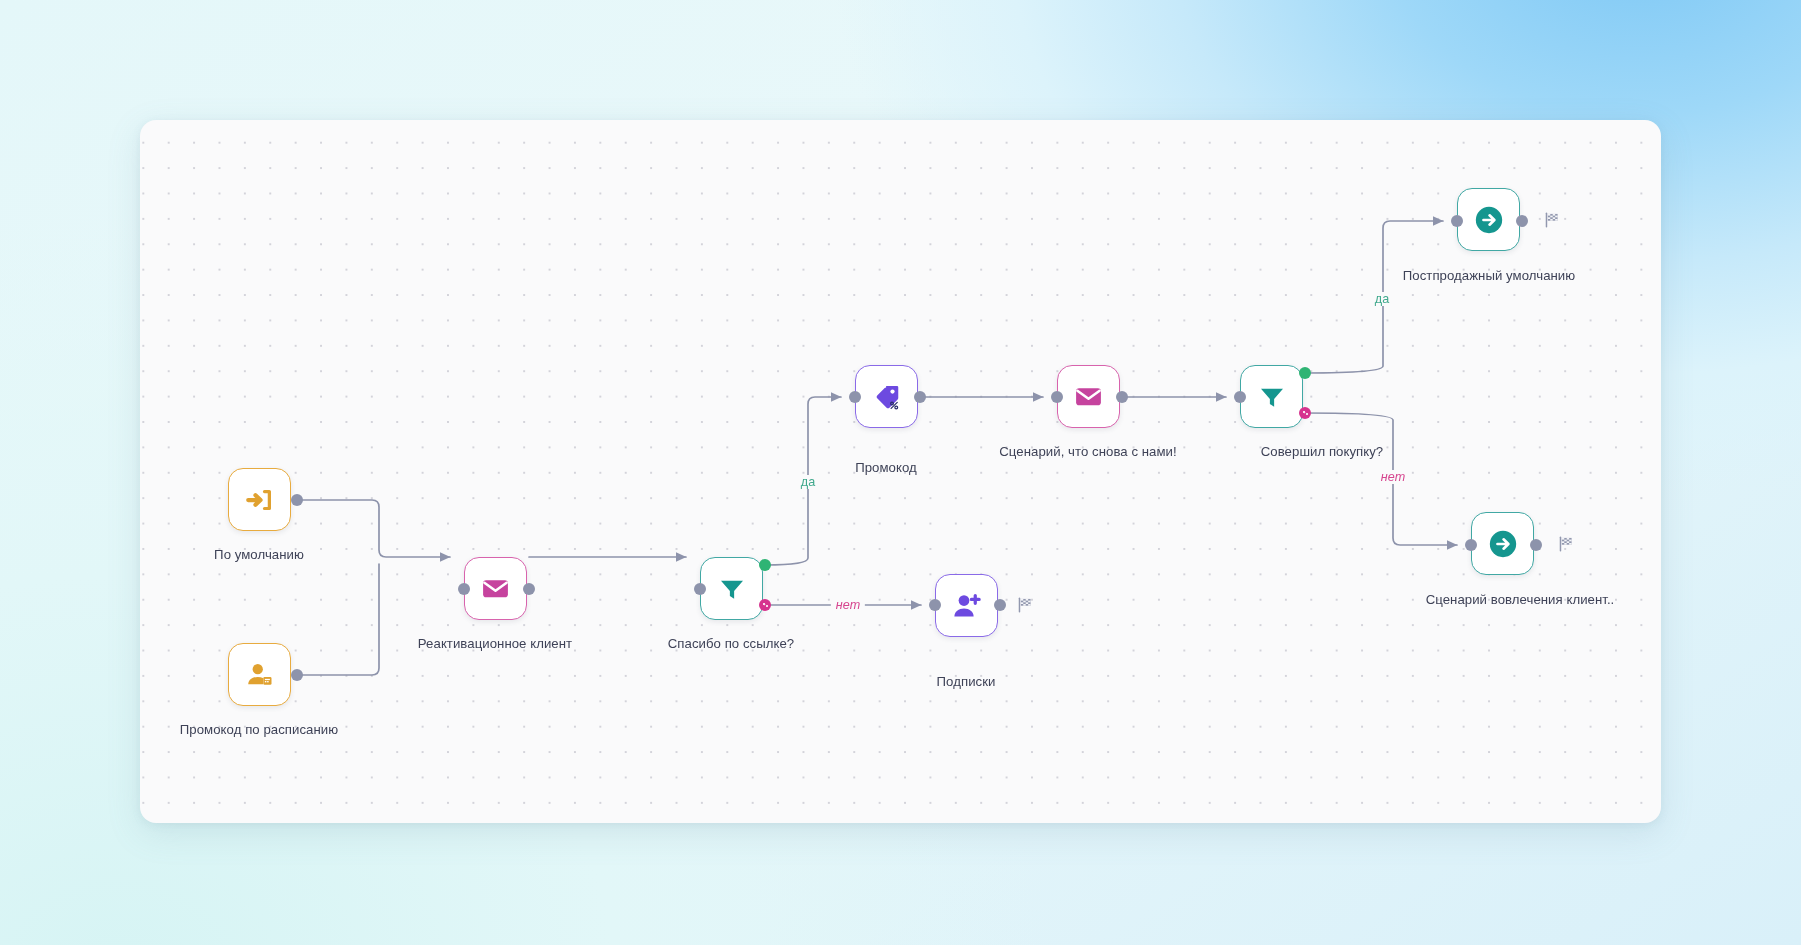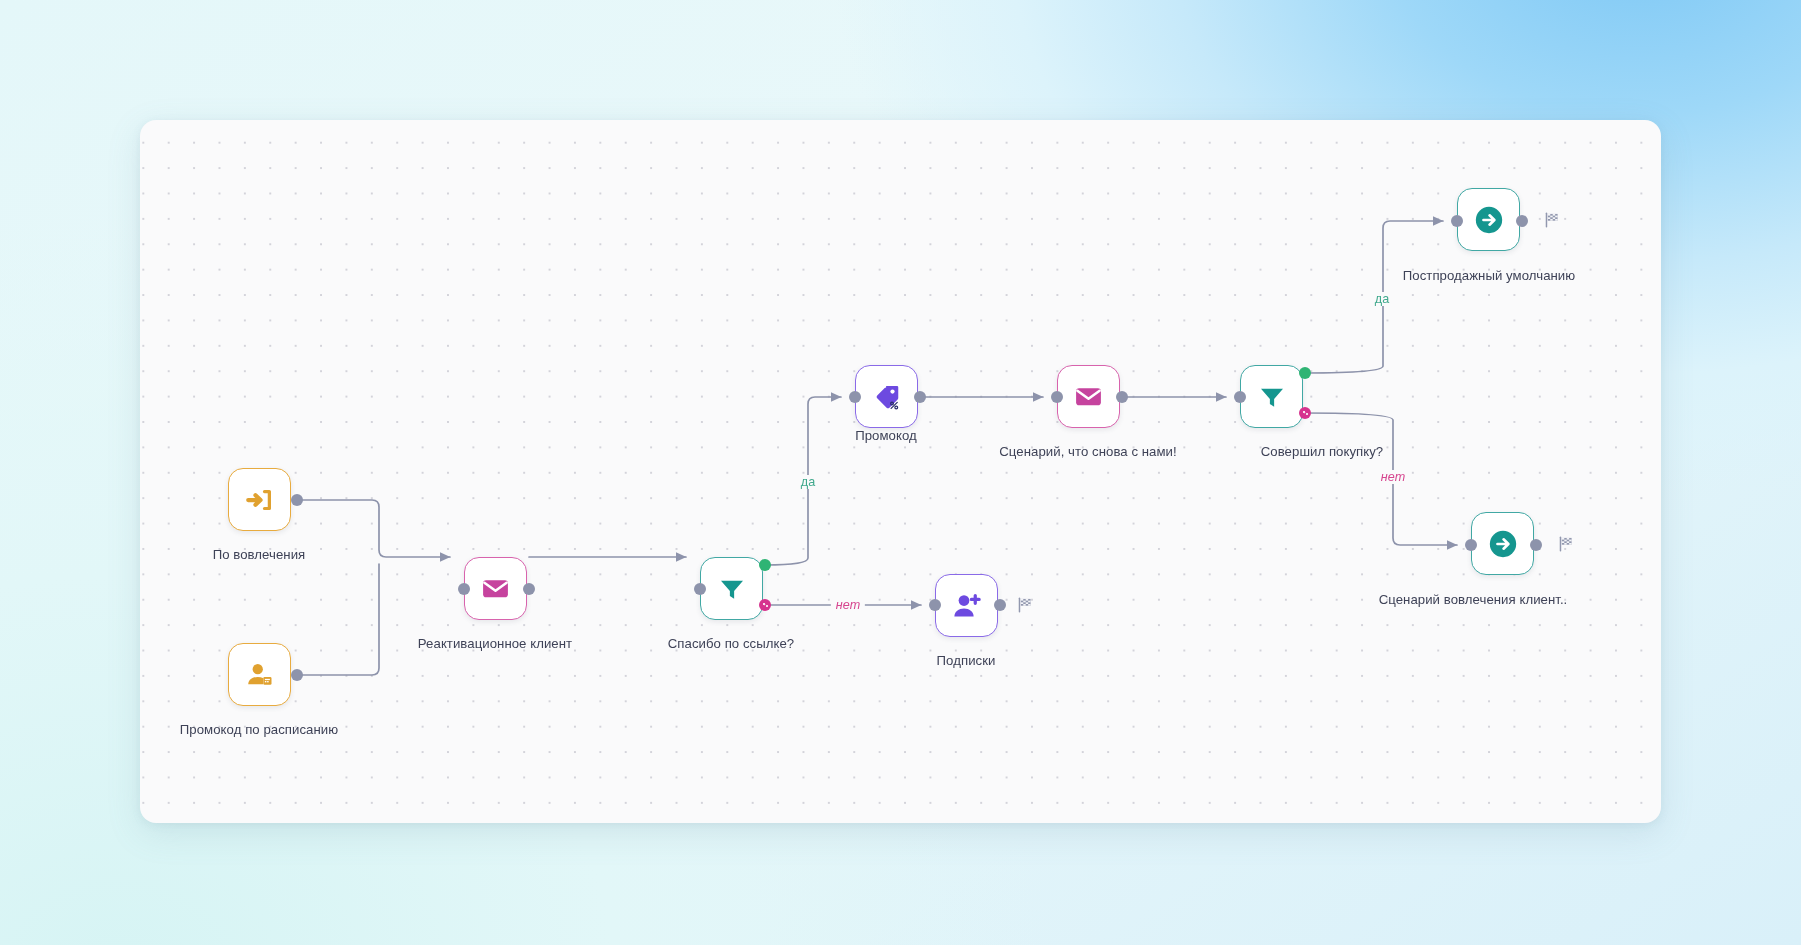--- a/index.html
+++ b/index.html
@@ -92,21 +92,21 @@
 
   <div class="layer">
 
     <div class="node amber" style="left:228px;top:468px">
       <svg width="30" height="30" viewBox="0 0 24 24">
         <path d="M2.6 12h8.2M8.4 8.2 12.4 12l-4 3.8" fill="none" stroke="#e0a12f" stroke-width="3.4" stroke-linecap="round" stroke-linejoin="round"></path>
         <path d="M15.6 5.2h3.9v13.6h-3.9" fill="none" stroke="#e0a12f" stroke-width="2.6" stroke-linecap="round" stroke-linejoin="round"></path>
       </svg>
     </div>
     <div class="port" style="left:297px;top:500px"></div>
-    <div class="node-label" style="left:259px;top:547px">По вовлечения</div>
+    <div class="node-label" style="left:259px;top:547px">По умолчанию</div>
 
     <div class="node amber" style="left:228px;top:643px">
       <svg width="30" height="30" viewBox="0 0 24 24">
         <circle cx="10.2" cy="7.3" r="4.1" fill="#e0a12f"></circle>
         <path d="M2.6 19.4c0-3.7 3.4-5.9 7.6-5.9 1.6 0 3 .3 4.2.9v5z" fill="#e0a12f"></path>
         <rect x="14.6" y="13.6" width="6.6" height="6.2" rx="1.1" fill="#e0a12f"></rect>
         <rect x="15.9" y="15.1" width="4" height="1" fill="#fff"></rect>
         <rect x="15.9" y="16.8" width="1.2" height="1.1" fill="#fff"></rect>
         <rect x="17.7" y="16.8" width="1.2" height="1.1" fill="#fff"></rect>
       </svg>
@@ -140,21 +140,21 @@
         <circle cx="16.4" cy="7.6" r="1.7" fill="#fff"></circle>
         <g stroke="#2a2f6b" stroke-width="1" fill="none">
           <circle cx="16.0" cy="17.1" r="1.1"></circle>
             <circle cx="19.4" cy="20.3" r="1.1"></circle>
           <path d="M20.2 16.3 15.3 21.1" stroke-linecap="round"></path>
         </g>
       </svg>
     </div>
     <div class="port" style="left:855px;top:397px"></div>
     <div class="port" style="left:920px;top:397px"></div>
-    <div class="node-label" style="left:886px;top:428px">Промокод</div>
+    <div class="node-label" style="left:886px;top:460px">Промокод</div>
 
     <div class="node pink" style="left:1057px;top:365px">
       <svg width="31" height="31" viewBox="0 0 24 24">
         <rect x="2.4" y="5.6" width="19.2" height="13.2" rx="2.4" fill="#c6439e"></rect>
         <path d="M3.4 7.6 12 13.7l8.6-6.1" fill="none" stroke="#fff" stroke-width="2" stroke-linecap="round" stroke-linejoin="round"></path>
       </svg>
     </div>
     <div class="port" style="left:1057px;top:397px"></div>
     <div class="port" style="left:1122px;top:397px"></div>
     <div class="node-label" style="left:1088px;top:444px">Сценарий, что снова с нами!</div>
@@ -171,41 +171,41 @@
 
     <div class="node violet" style="left:935px;top:574px">
       <svg width="30" height="30" viewBox="0 0 24 24">
         <circle cx="9.6" cy="7.6" r="4.3" fill="#6d4ae0"></circle>
         <path d="M1.9 20.3c0-4 3.5-6.4 7.7-6.4s7.7 2.4 7.7 6.4z" fill="#6d4ae0"></path>
         <path d="M18.6 3.6v6.2M15.5 6.7h6.2" stroke="#6d4ae0" stroke-width="2.6" stroke-linecap="round"></path>
       </svg>
     </div>
     <div class="port" style="left:935px;top:605px"></div>
     <div class="port" style="left:1000px;top:605px"></div>
-    <div class="node-label" style="left:966px;top:653px">Подписки</div>
+    <div class="node-label" style="left:966px;top:674px">Подписки</div>
 
     <div class="node teal" style="left:1457px;top:188px">
       <svg width="34" height="34" viewBox="0 0 24 24">
         <circle cx="12" cy="12" r="9.3" fill="#15968f"></circle>
         <path d="M8.1 12h7.6M12.4 8.7 15.8 12l-3.4 3.3" fill="none" stroke="#fff" stroke-width="1.9" stroke-linecap="round" stroke-linejoin="round"></path>
       </svg>
     </div>
     <div class="port" style="left:1457px;top:221px"></div>
     <div class="port" style="left:1522px;top:221px"></div>
     <div class="node-label" style="left:1489px;top:268px">Постпродажный умолчанию</div>
 
     <div class="node teal" style="left:1471px;top:512px">
       <svg width="34" height="34" viewBox="0 0 24 24">
         <circle cx="12" cy="12" r="9.3" fill="#15968f"></circle>
         <path d="M8.1 12h7.6M12.4 8.7 15.8 12l-3.4 3.3" fill="none" stroke="#fff" stroke-width="1.9" stroke-linecap="round" stroke-linejoin="round"></path>
       </svg>
     </div>
     <div class="port" style="left:1471px;top:545px"></div>
     <div class="port" style="left:1536px;top:545px"></div>
-    <div class="node-label" style="left:1473px;top:592px">Сценарий вовлечения клиент..</div>
+    <div class="node-label" style="left:1520px;top:592px">Сценарий вовлечения клиент..</div>
 
   </div>
 
   <div class="layer">
     <div class="edge-label yes" style="left:808px;top:482px">да</div>
     <div class="edge-label no" style="left:848px;top:605px">нет</div>
     <div class="edge-label yes" style="left:1382px;top:299px">да</div>
     <div class="edge-label no" style="left:1393px;top:477px">нет</div>
   </div>
 

